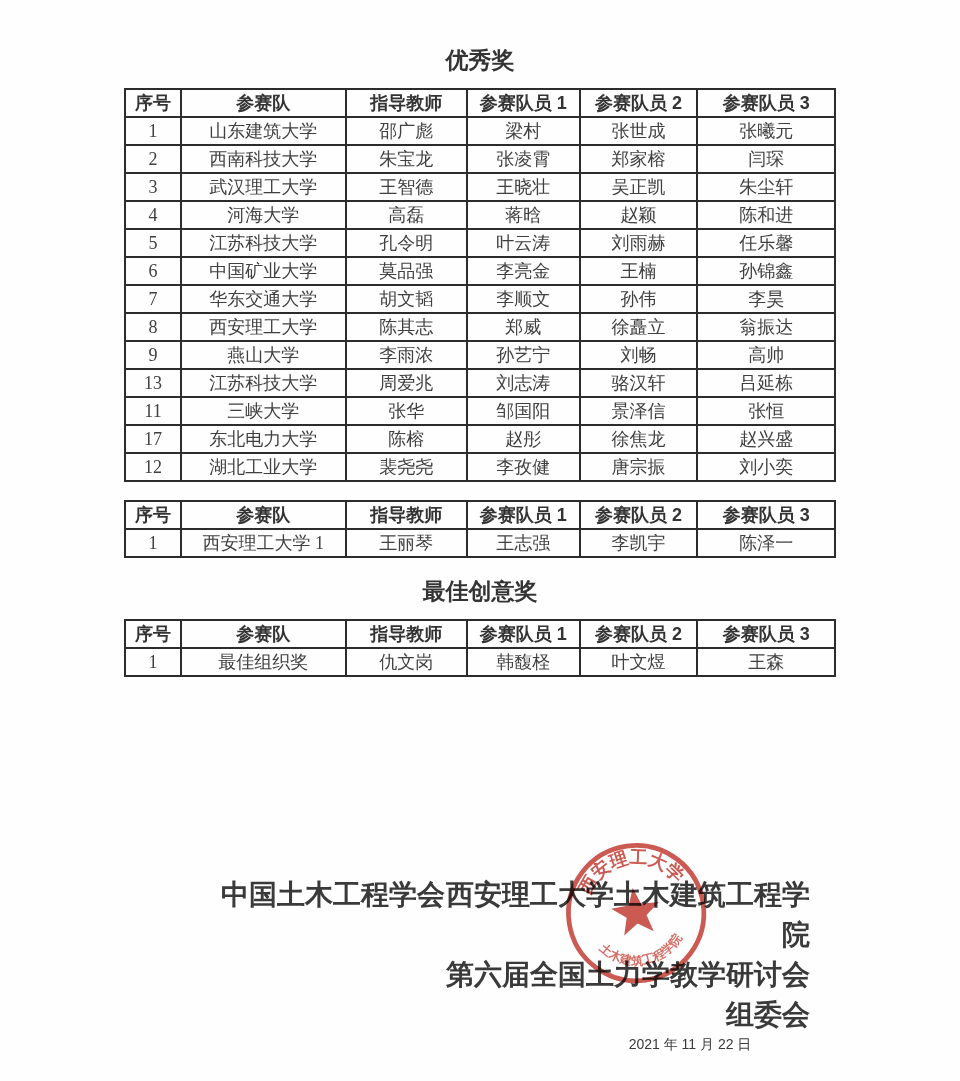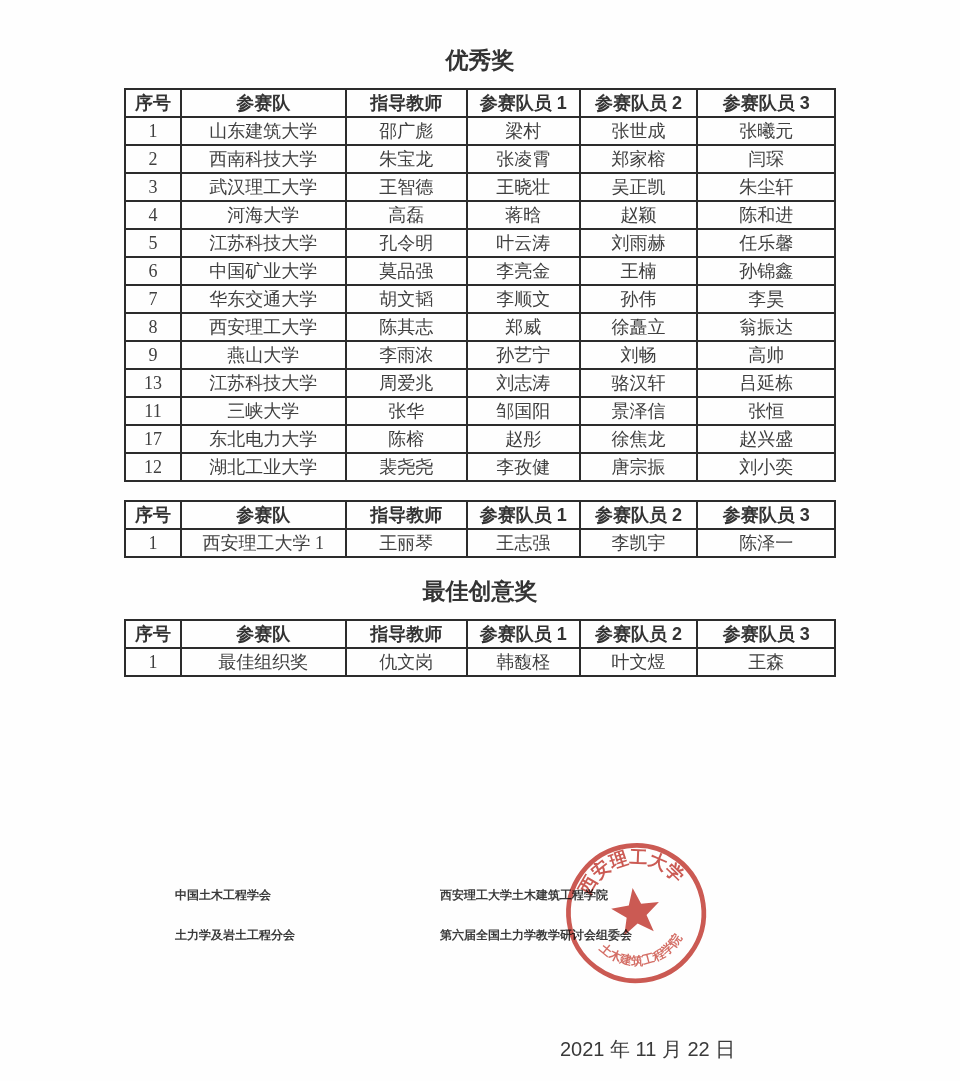--- a/index.html
+++ b/index.html
@@ -45,43 +45,43 @@
     font-family:"Liberation Sans","DejaVu Sans",sans-serif;
     font-weight:bold;
     color:#333333;
   }
   table.award-table td{color:#404040;}
   .footer-org{
     position:absolute;
     top:875px;
     font-family:Liberation Sans, sans-serif;
     font-weight:bold;
-    font-size:12px;
+    font-size:28px;
     line-height:40px;
     color:#3a3a3a;
-    text-align:left;
+    text-align:right;
     z-index:1;
   }
   .footer-org.left{left:175px;width:270px;}
   .footer-org.right{left:440px;width:370px;}
   .stamp{
     position:absolute;
     left:562px;top:838px;
     width:148px;height:148px;
     z-index:2;
     mix-blend-mode:multiply;
     opacity:0.88;
     transform:rotate(-8deg);
   }
   .date-line{
     position:absolute;
     top:1036px;left:560px;width:260px;
-    text-align:left;
+    text-align:center;
     font-family:"Liberation Sans","DejaVu Sans",sans-serif;
-    font-size:20px;
+    font-size:14px;
     color:#3a3a3a;
     z-index:1;
   }
 </style>
 </head>
 <body>
 
 <div class="page">
   <div class="doc">
     <div>
@@ -277,21 +277,20 @@
                 <td>王森</td>
               </tr>
             </tbody>
           </table>
         </div>
       </div>
   </div>
 
   <div class="footer-org left">
     <div>中国土木工程学会</div>
-    <div>土力学及岩土工程分会</div>
   </div>
 
   <div class="footer-org right">
     <div>西安理工大学土木建筑工程学院</div>
     <div>第六届全国土力学教学研讨会组委会</div>
   </div>
 
   <div class="stamp">
     <svg width="148" height="148" viewBox="0 0 140 140">
       <circle cx="70" cy="71" r="64" fill="none" stroke="#c5433b" stroke-width="4.5"></circle>

